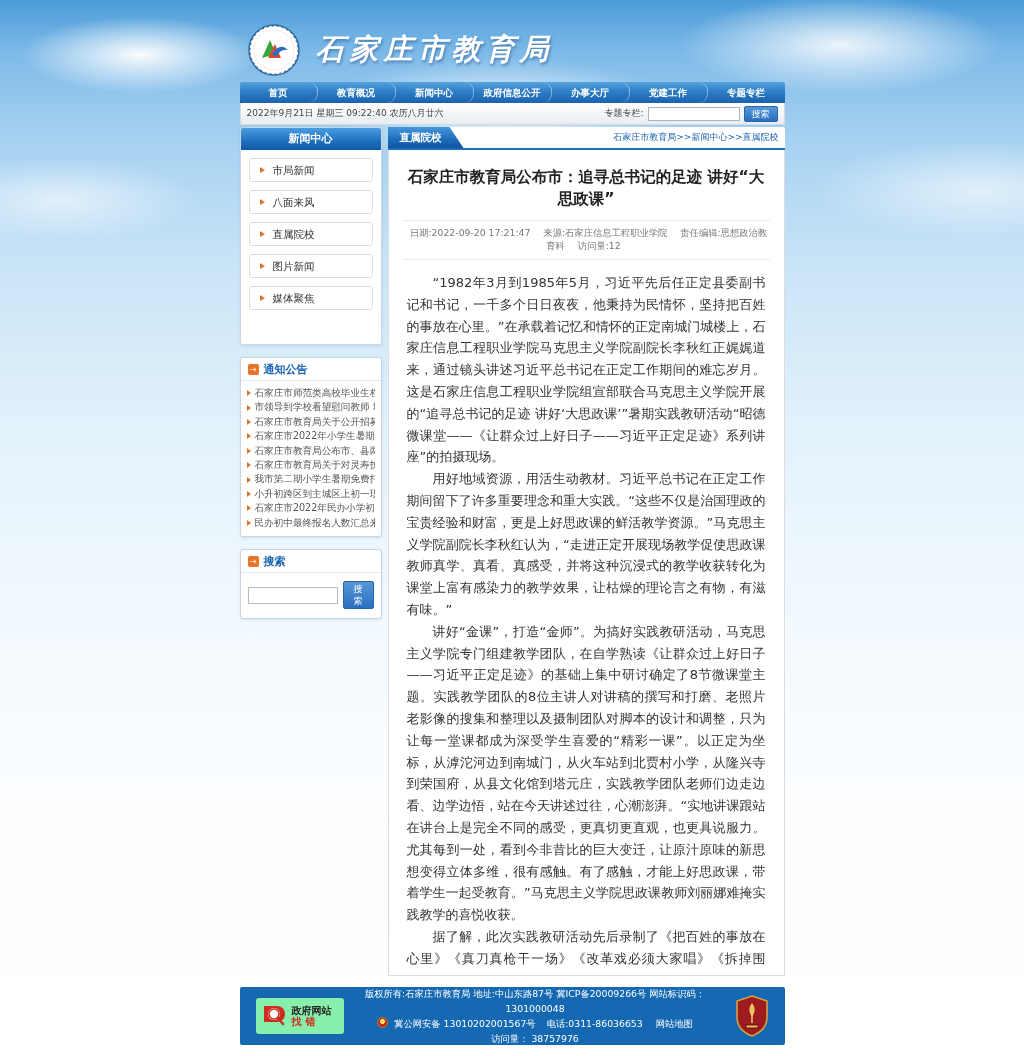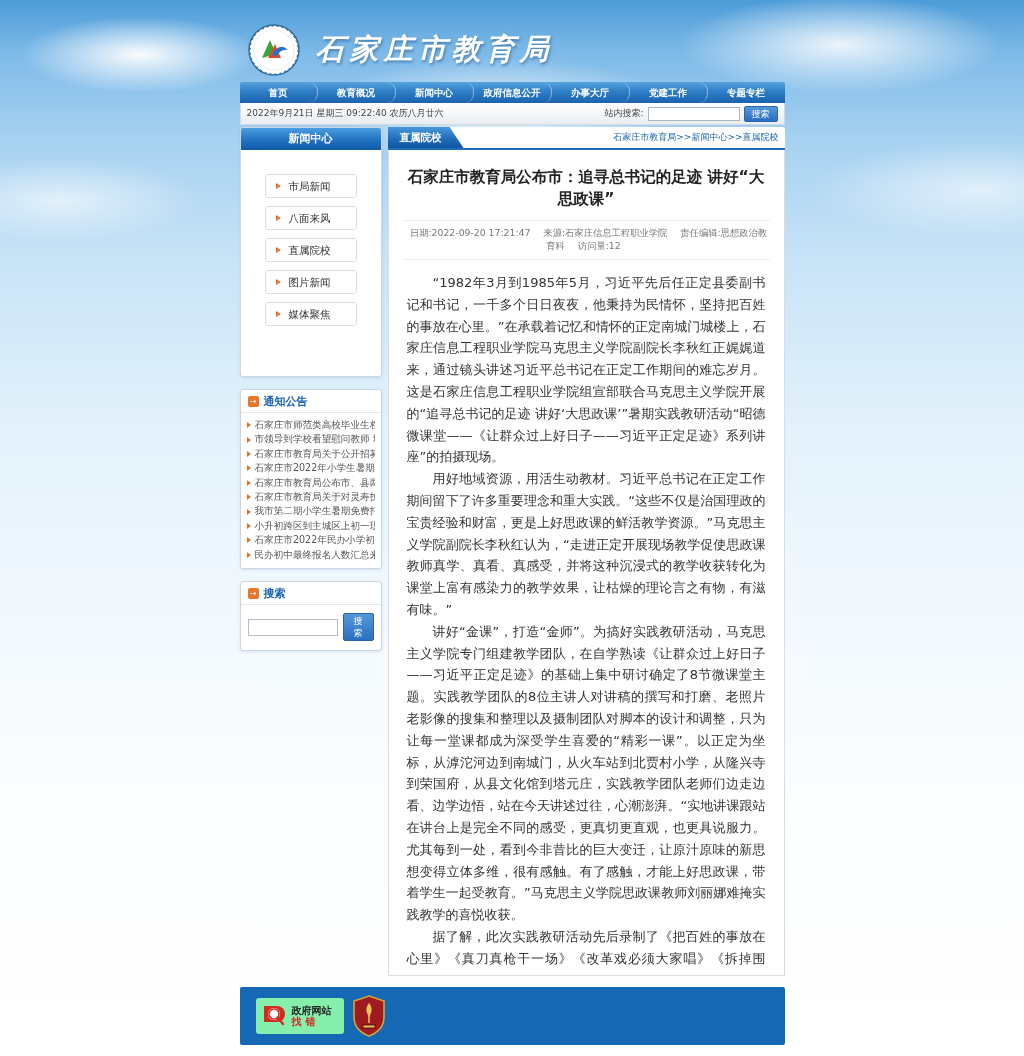--- a/index.html
+++ b/index.html
@@ -34,21 +34,21 @@
   .datebar .srch{display:flex;align-items:center;gap:4px;}
   .datebar input{width:86px;height:12px;border:1px solid #a9b6c2;font-size:9px;padding:0 2px;background:#fff;}
   .btn-blue{background:linear-gradient(180deg,#5598d8,#2a6fc0);color:#fff;border:1px solid #2a64ab;font-size:9px;line-height:12px;padding:1px 7px;border-radius:2px;cursor:pointer;}
   
   .main{display:flex;gap:6px;margin-top:2px;align-items:flex-start;}
   .sidebar{width:142px;flex:0 0 auto;}
   .content{width:397px;flex:0 0 auto;}
   
   .side-box{background:#fff;border:1px solid #ccd6e0;box-shadow:0 1px 3px rgba(60,100,150,.15);border-radius:3px;margin-bottom:12px;overflow:hidden;}
   .side-hd-blue{height:22px;line-height:22px;text-align:center;color:#fff;font-size:11px;font-weight:bold;background:linear-gradient(180deg,#4a9de0 0%,#2173c2 55%,#0f59a8 100%);}
-  .menu-list{list-style:none;margin:16px;padding:8px 8px 6px;}
+  .menu-list{list-style:none;margin:0;padding:8px 8px 6px;}
   .menu-list li{border:1px solid #ddd;border-radius:3px;height:22px;line-height:22px;margin-bottom:8px;font-size:10.5px;color:#333;padding-left:10px;background:#fff;cursor:pointer;display:flex;align-items:center;gap:8px;}
   .menu-list li:last-child{margin-bottom:4px;}
   .news-pad{height:24px;}
   .tri{width:0;height:0;border-left:5px solid #d9782d;border-top:3.5px solid transparent;border-bottom:3.5px solid transparent;flex:0 0 auto;display:inline-block;}
   .side-hd-row{height:22px;display:flex;align-items:center;gap:5px;padding:0 7px;border-bottom:1px solid #e4e8ec;}
   .sq-arrow{width:11px;height:11px;background:#e8762a;border-radius:2px;color:#fff;font-size:8px;line-height:11px;text-align:center;flex:0 0 auto;}
   .side-hd-title{color:#1a62b0;font-size:11px;font-weight:bold;}
   .notice-list{list-style:none;margin:0;padding:5px 6px 6px;}
   .notice-list li{font-size:9.6px;color:#555;line-height:14.4px;white-space:nowrap;overflow:hidden;display:flex;align-items:center;gap:4px;cursor:pointer;}
   .notice-list .tri{border-left-width:4px;border-top-width:3px;border-bottom-width:3px;}
@@ -108,21 +108,21 @@
       <div class="nav-item">办事大厅</div>
 
       <div class="nav-item">党建工作</div>
 
       <div class="nav-item">专题专栏</div>
     </div>
 
   <div class="datebar">
     <span>2022年9月21日 星期三 09:22:40 农历八月廿六</span>
     <span class="srch">
-      <span>站内搜索:</span>
+      <span>专题专栏:</span>
       <input type="text" style="">
       <button class="btn-blue">搜索</button>
     </span>
   </div>
 
   <div class="main">
 
     <div class="sidebar">
 
       <div class="side-box">
@@ -264,20 +264,33 @@
         <path d="M3 3 L16 3 A8 8 0 0 1 16 19 L3 19 Z" fill="#d02b20"></path>
         <circle cx="13" cy="11" r="6" fill="#ffffff"></circle>
         <circle cx="13" cy="11" r="5" fill="none" stroke="#d02b20" stroke-width="1.6"></circle>
         <line x1="17" y1="15" x2="22" y2="21" stroke="#d02b20" stroke-width="2.4" stroke-linecap="round"></line>
       </svg>
       <span class="err-txt">
         <span class="err-t1">政府网站</span>
         <span class="err-t2">找错</span>
       </span>
     </div>
+    <div class="foot-mid">
+      <div>版权所有:石家庄市教育局 地址:中山东路87号  冀ICP备20009266号 网站标识码：1301000048</div>
+      <div>
+        <span class="badge-dot"></span>
+        <span class="lnk">冀公网安备 13010202001567号</span>
+        <span style="margin-left:8px;">电话:0311-86036653</span>
+        <span class="lnk" style="margin-left:10px;">网站地图</span>
+      </div>
+      <div>
+        <span>访问量：</span>
+        <span>38757976</span>
+      </div>
+    </div>
     <svg class="shield" width="34" height="42" viewBox="0 0 34 42">
       <path d="M17 1 L32 6 V22 C32 32 25 38 17 41 C9 38 2 32 2 22 V6 Z" fill="#a randomly"></path>
       <path d="M17 1 L32 6 V22 C32 32 25 38 17 41 C9 38 2 32 2 22 V6 Z" fill="#9e1c20" stroke="#d4a43c" stroke-width="1.6"></path>
       <path d="M17 8 C20 12 21 16 17 22 C13 16 14 12 17 8 Z" fill="#e8c35a"></path>
       <line x1="17" y1="12" x2="17" y2="28" stroke="#e8c35a" stroke-width="1.6"></line>
       <rect x="10" y="29" width="14" height="5" rx="1" fill="#7a1216"></rect>
       <rect x="11.5" y="30.5" width="11" height="2" fill="#e8c35a"></rect>
     </svg>
   </div>
 

